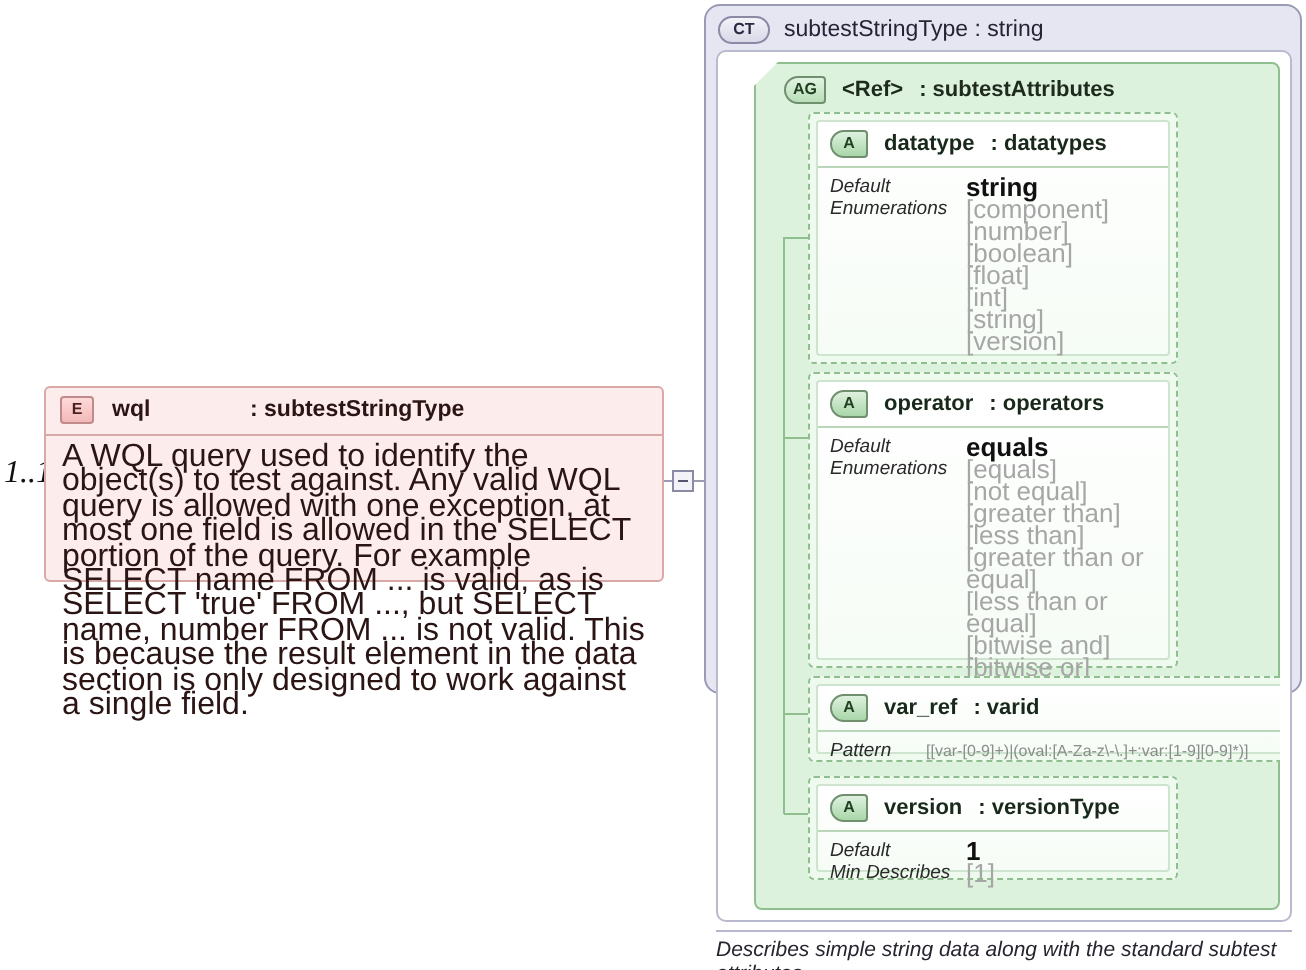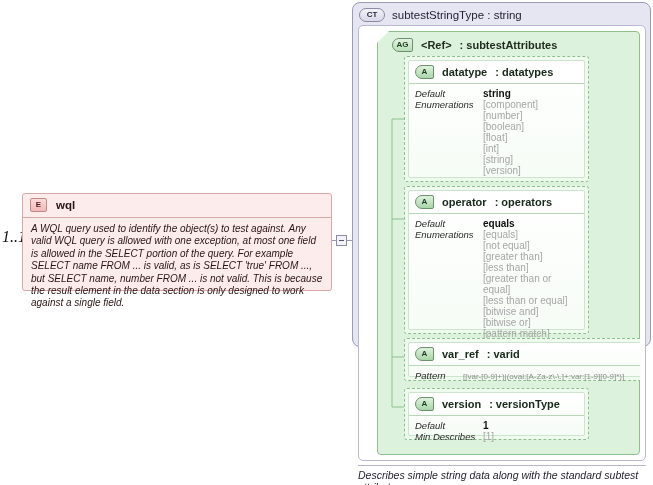--- a/index.html
+++ b/index.html
@@ -152,21 +152,21 @@
   }
   .facet-labels{
     width:62px;
     flex:none;
     font-style:italic;
     font-size:9.5px;
     line-height:11px;
     color:#2a2a2a;
   }
   .facet-values{
-    font-size:10px;
+    font-size:13px;
     line-height:11px;
     color:#9a9a9a;
   }
   .facet-values .default-val{
     color:#101010;
     font-weight:bold;
   }
   .facet-values .enum-val{color:#a6a6a6;}
 
   
@@ -193,22 +193,21 @@
     border-radius:3px;
   }
   .el-head{
     display:flex;align-items:center;gap:9px;
     padding:4px 6px 5px 7px;
     font-size:11.5px;font-weight:bold;color:#2b1414;
     border-bottom:1px solid #d9a8a8;
   }
   .el-doc{
     padding:5px 8px 5px 8px;
-    font-style:italic;
-    font-size:10px;
+    font-size:16px;
     line-height:12.4px;
     color:#2a1414;
   }
   .cardinality{
     position:absolute;
     left:2px;top:228px;
     font-size:16px;
     font-style:italic;
     color:#111;
     font-family:"Liberation Serif", serif;
@@ -235,20 +234,21 @@
 <body>
 
 <div class="canvas">
 
   <div class="cardinality">1..1</div>
 
   <div class="el-box">
     <div class="el-head">
       <span class="badge badge-e">E</span>
       <span style="min-width:60px">wql</span>
+      <span class="el-type">: subtestStringType</span>
     </div>
     <div class="el-doc">A WQL query used to identify the object(s) to test against.  Any valid WQL query is allowed with one exception, at most one field is allowed in the SELECT portion of the query.  For example SELECT name FROM ... is valid, as is SELECT 'true' FROM ..., but SELECT name, number FROM ... is not valid.  This is because the result element in the data section is only designed to work against a single field.</div>
   </div>
 
   <div class="conn-line" style="left:332px;top:240px;width:4px;height:1px;"></div>
   <div class="connector-box"></div>
   <div class="conn-line" style="left:347px;top:240px;width:6px;height:1px;"></div>
 
   <div class="ct-panel">
 

